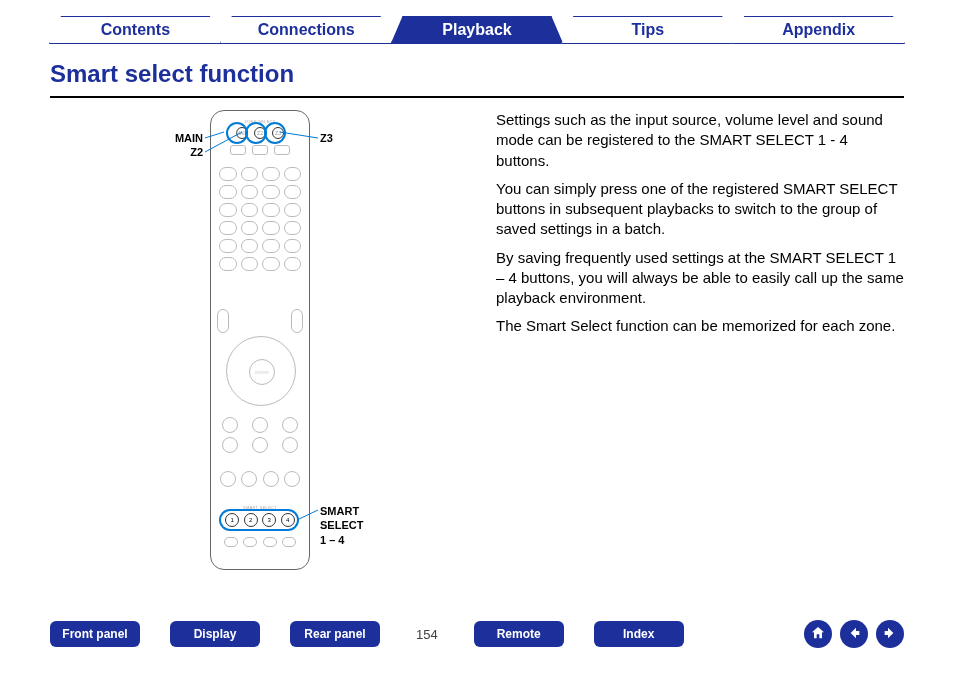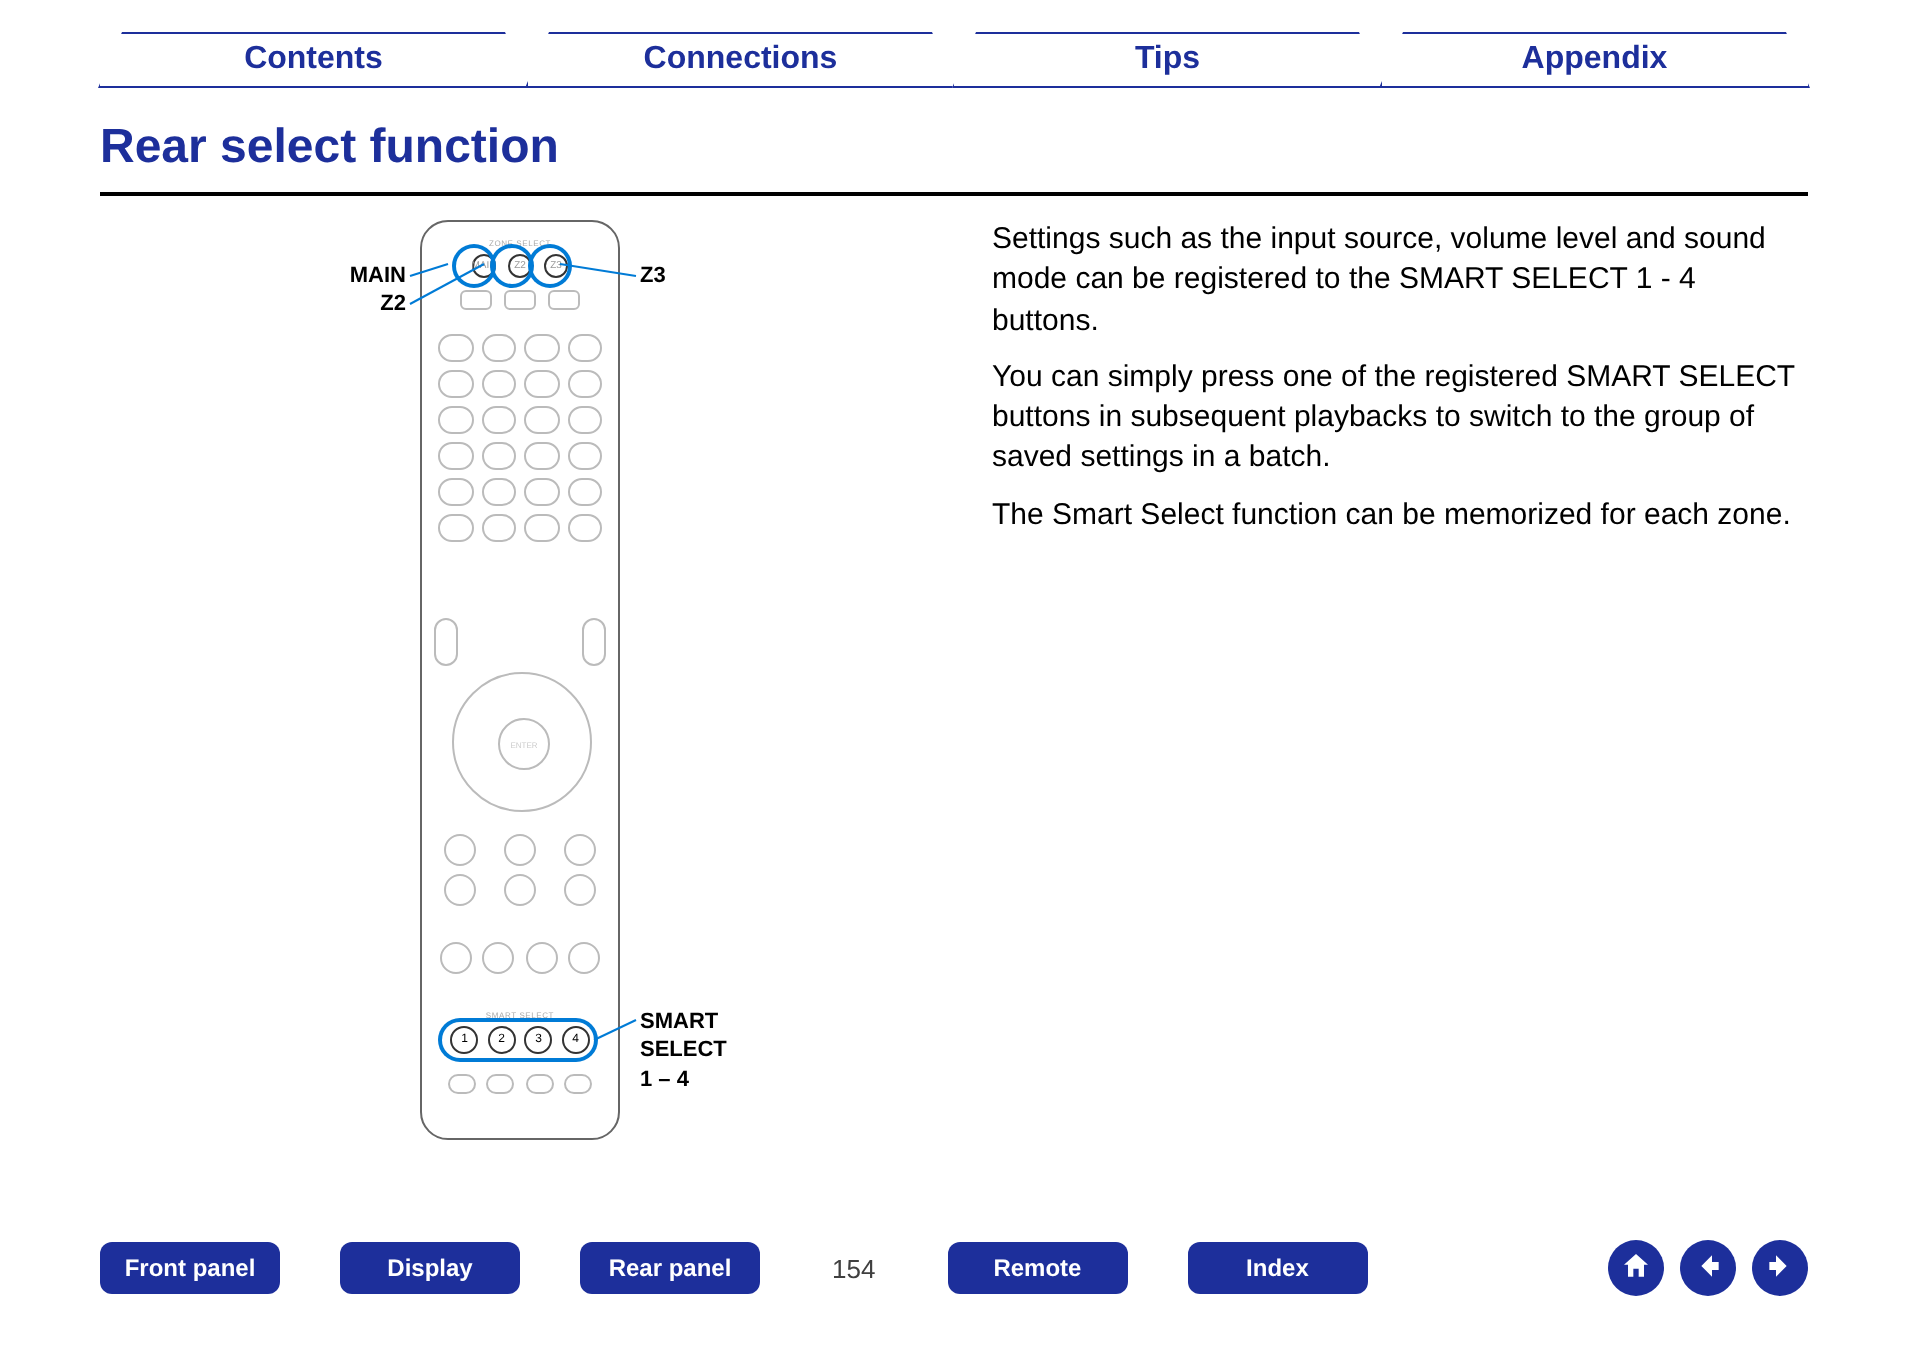--- a/index.html
+++ b/index.html
@@ -179,29 +179,32 @@
 </head>
 <body>
 
 <div class="topnav">
   <div class="tab">
       <span>Contents</span>
     </div>
   <div class="tab">
       <span>Connections</span>
     </div>
+  <div class="tab active">
+      <span>Playback</span>
+    </div>
   <div class="tab">
       <span>Tips</span>
     </div>
   <div class="tab">
       <span>Appendix</span>
     </div>
 </div>
 
-<h1 class="heading">Rear select function</h1>
+<h1 class="heading">Smart select function</h1>
 <div class="rule"></div>
 
 <div class="content">
   <div class="left-col">
 
     <div class="remote">
       <div class="microlabel ml-zone">ZONE SELECT</div>
       <div class="zone-row">
         <div class="zbtn">MAIN</div>
         <div class="zbtn">Z2</div>
@@ -298,20 +301,21 @@
       <line x1="155" y1="42" x2="192" y2="22" stroke="#007bd6" stroke-width="1"></line>
       <line x1="268" y1="28" x2="230" y2="22" stroke="#007bd6" stroke-width="1"></line>
       <line x1="268" y1="400" x2="247" y2="410" stroke="#007bd6" stroke-width="1"></line>
     </svg>
 
   </div>
 
   <div class="right-col">
     <p>Settings such as the input source, volume level and sound mode can be registered to the SMART SELECT 1 - 4 buttons.</p>
     <p>You can simply press one of the registered SMART SELECT buttons in subsequent playbacks to switch to the group of saved settings in a batch.</p>
+    <p>By saving frequently used settings at the SMART SELECT 1 – 4 buttons, you will always be able to easily call up the same playback environment.</p>
     <p>The Smart Select function can be memorized for each zone.</p>
   </div>
 </div>
 
 <div class="bottomnav">
   <div class="pill"><span>Front panel</span></div>
   <div class="pill"><span>Display</span></div>
   <div class="pill"><span>Rear panel</span></div>
   <div class="pagenum">154</div>
   <div class="pill"><span>Remote</span></div>

